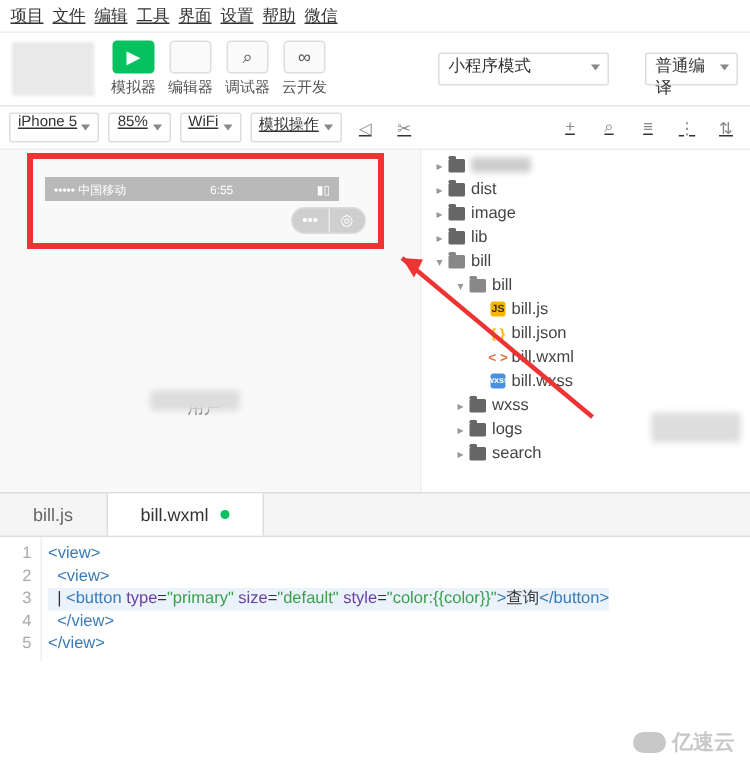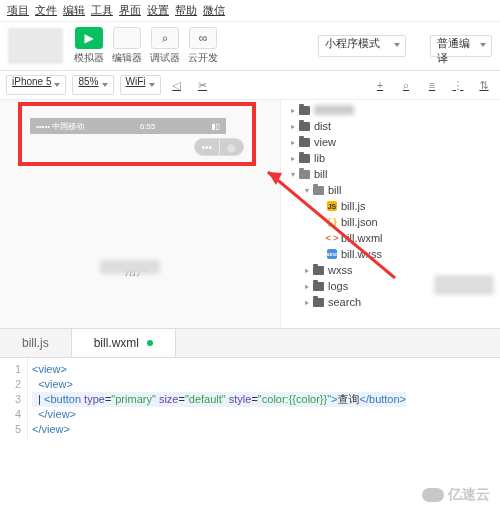--- a/index.html
+++ b/index.html
@@ -82,29 +82,30 @@
       <div class="tbtn">
         <div class="ic">⌕</div>
         <div class="lab">调试器</div>
       </div>
       <div class="tbtn">
         <div class="ic">∞</div>
         <div class="lab">云开发</div>
       </div>
     </div>
   <div class="spacer"></div>
-  <div class="sel" style="width:88px"><span>小程序模式</span><span class="car"></span></div>
+  <div class="sel" style="width:114px"><span>小程序模式</span><span class="car"></span></div>
   <div style="width:8px"></div>
   <div class="sel" style="width:62px"><span>普通编译</span><span class="car"></span></div>
 </div>
 
 <div class="secbar">
   <div class="sel sm"><span>iPhone 5</span><span class="car"></span></div>
   <div class="sel sm"><span>85%</span><span class="car"></span></div>
   <div class="sel sm"><span>WiFi</span><span class="car"></span></div>
+  <div class="sel sm"><span>模拟操作</span><span class="car"></span></div>
   <div class="iconbtn">◁</div>
   <div class="iconbtn">✂</div>
   <div class="spacer"></div>
   <div id="sb-right" style="display:flex;gap:6px">
       <div class="iconbtn">+</div>
       <div class="iconbtn">⌕</div>
       <div class="iconbtn">≡</div>
       <div class="iconbtn">⋮</div>
       <div class="iconbtn">⇅</div>
     </div>
@@ -133,21 +134,21 @@
           <span style="filter:blur(2px);background:#ccc;width:40px;height:10px;border-radius:2px"></span>
         </div>
         <div class="treerow" style="padding-left: 8px;">
           <span class="tog">▸</span>
           <span class="foldericon"></span>
           <span>dist</span>
         </div>
         <div class="treerow" style="padding-left: 8px;">
           <span class="tog">▸</span>
           <span class="foldericon"></span>
-          <span>view</span>
+          <span>image</span>
         </div>
         <div class="treerow" style="padding-left: 8px;">
           <span class="tog">▸</span>
           <span class="foldericon"></span>
           <span>lib</span>
         </div>
         <div class="treerow" style="padding-left: 8px;">
           <span class="tog">▾</span>
           <span class="foldericon open"></span>
           <span>bill</span>

